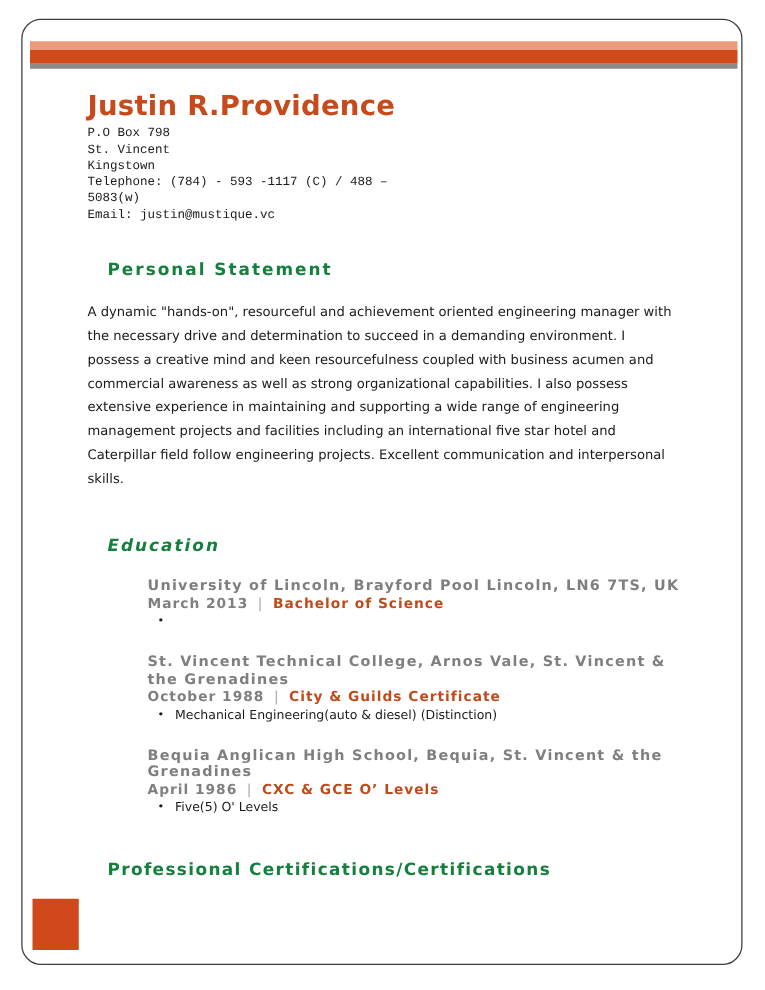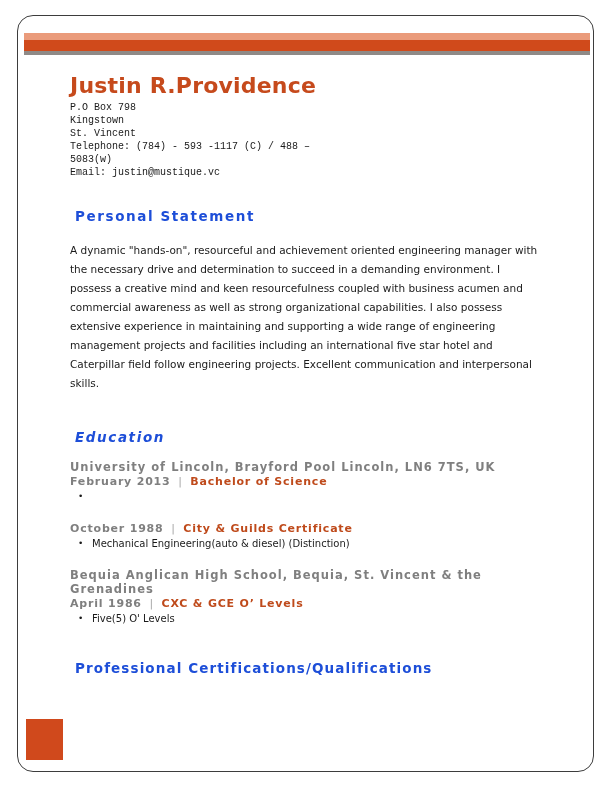--- a/index.html
+++ b/index.html
@@ -43,38 +43,38 @@
     letter-spacing: 0.2px;
   }
   .address { margin-top: 4px; }
   .address div {
     font-size: 10px;
     line-height: 13px;
     color: #1a1a1a;
     font-family: Liberation Mono, monospace;
   }
   .sec-heading {
-    margin: 5px;
+    margin: 16px;
     font-size: 13.5px;
     line-height: 17px;
     font-weight: bold;
-    color: #1d4ed8;
+    color: #15803d;
     letter-spacing: 1.6px;
   }
   .ps-heading   { margin-top: 29px; }
   .edu-heading  { margin-top: 36px; font-style: italic; }
   .cert-heading { margin-top: 35px; letter-spacing: 1.1px; }
   .ps-body {
     margin: 16px 0 0 0;
     font-size: 10.5px;
     line-height: 19px;
     color: #1a1a1a;
     width: 472px;
   }
-  .edu-entry { margin-top: 19px; }
+  .edu-entry { margin-top: 19px; margin-left: 48px; }
   .edu-entry.first { margin-top: 15px; }
   .school {
     font-size: 11.5px;
     line-height: 13.5px;
     font-weight: bold;
     color: #7f7f7f;
     letter-spacing: 1px;
   }
   .degree-line {
     font-size: 11px;
@@ -118,46 +118,47 @@
     <div class="stripe orange"></div>
     <div class="stripe gray"></div>
   </div>
 
   <div class="content">
 
     <h1 class="name">Justin R.Providence</h1>
 
     <div class="address">
       <div>P.O Box 798</div>
+      <div>St. Vincent</div>
       <div>Kingstown</div>
-      <div>St. Vincent</div>
       <div>Telephone: (784) - 593 -1117 (C) / 488 –</div>
       <div>5083(w)</div>
       <div>Email: justin@mustique.vc</div>
     </div>
 
     <h2 class="sec-heading ps-heading">Personal Statement</h2>
 
     <p class="ps-body">A dynamic "hands-on", resourceful and achievement oriented engineering manager with the necessary drive and determination to succeed in a demanding environment. I possess a creative mind and keen resourcefulness coupled with business acumen and commercial awareness as well as strong organizational capabilities. I also possess extensive experience in maintaining and supporting a wide range of engineering management projects and facilities including an international five star hotel and Caterpillar field follow engineering projects. Excellent communication and interpersonal skills.</p>
 
     <h2 class="sec-heading edu-heading">Education</h2>
 
     <div class="edu-entry first">
       <div class="school">University of Lincoln, Brayford Pool Lincoln, LN6 7TS, UK</div>
       <div class="degree-line">
-        <span class="date">February 2013</span>
+        <span class="date">March 2013</span>
         <span class="sep">|</span>
         <span class="degree">Bachelor of Science</span>
       </div>
       <div class="bullet-row">
         <span class="bullet-dot">•</span>
       </div>
     </div>
 
     <div class="edu-entry">
+      <div class="school">St. Vincent Technical College, Arnos Vale, St. Vincent &amp; the Grenadines</div>
       <div class="degree-line">
         <span class="date">October 1988</span>
         <span class="sep">|</span>
         <span class="degree">City &amp; Guilds Certificate</span>
       </div>
       <div class="bullet-row">
         <span class="bullet-dot">•</span>
         <span>Mechanical Engineering(auto &amp; diesel) (Distinction)</span>
       </div>
     </div>
@@ -168,19 +169,19 @@
         <span class="date">April 1986</span>
         <span class="sep">|</span>
         <span class="degree">CXC &amp; GCE O’ Levels</span>
       </div>
       <div class="bullet-row">
         <span class="bullet-dot">•</span>
         <span>Five(5) O' Levels</span>
       </div>
     </div>
 
-    <h2 class="sec-heading cert-heading">Professional Certifications/Qualifications</h2>
+    <h2 class="sec-heading cert-heading">Professional Certifications/Certifications</h2>
 
   </div>
 
   <div class="square"></div>
 
 </div>
 
 </body></html>

